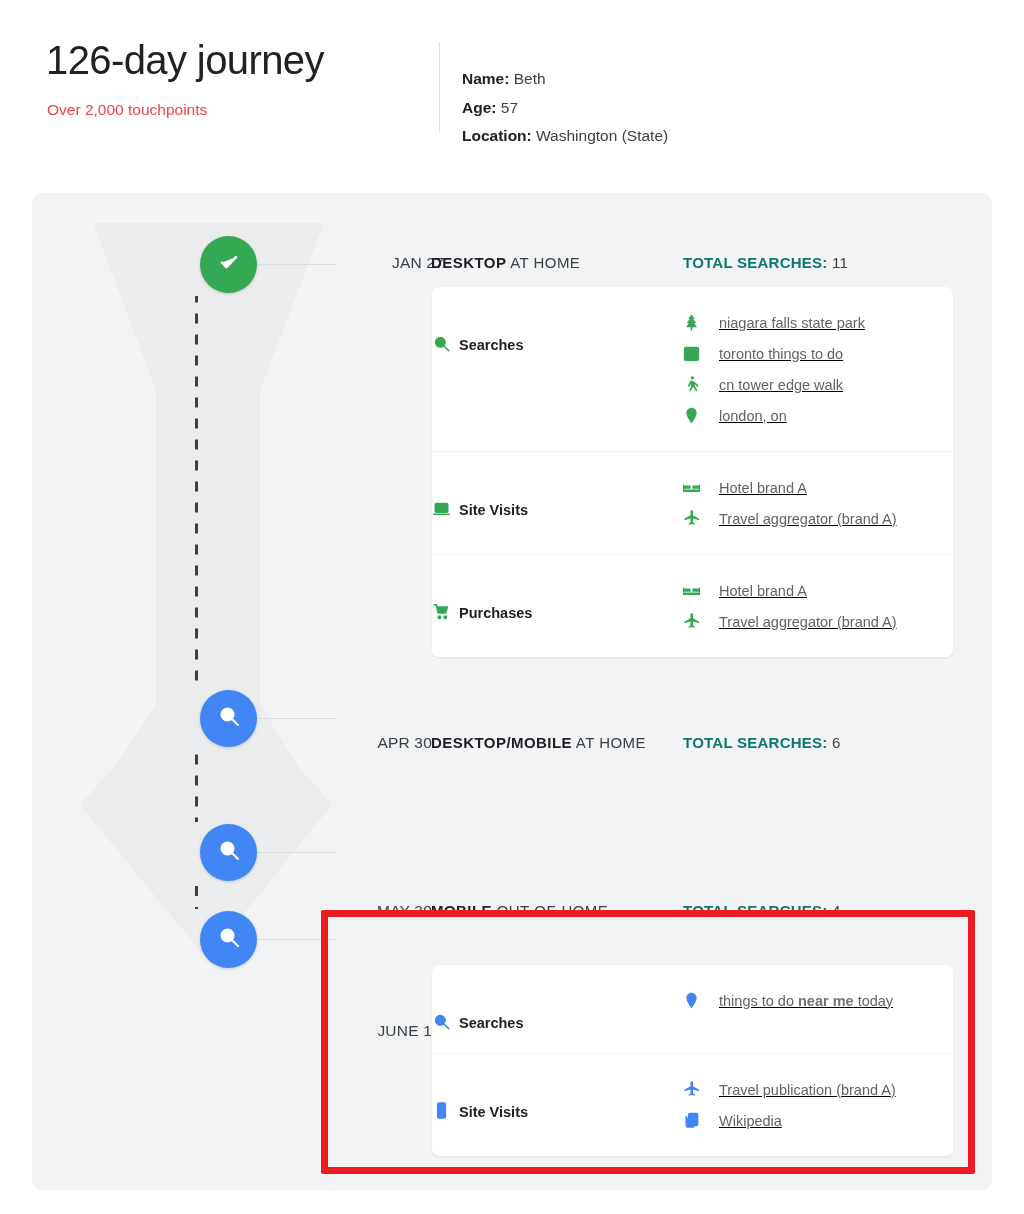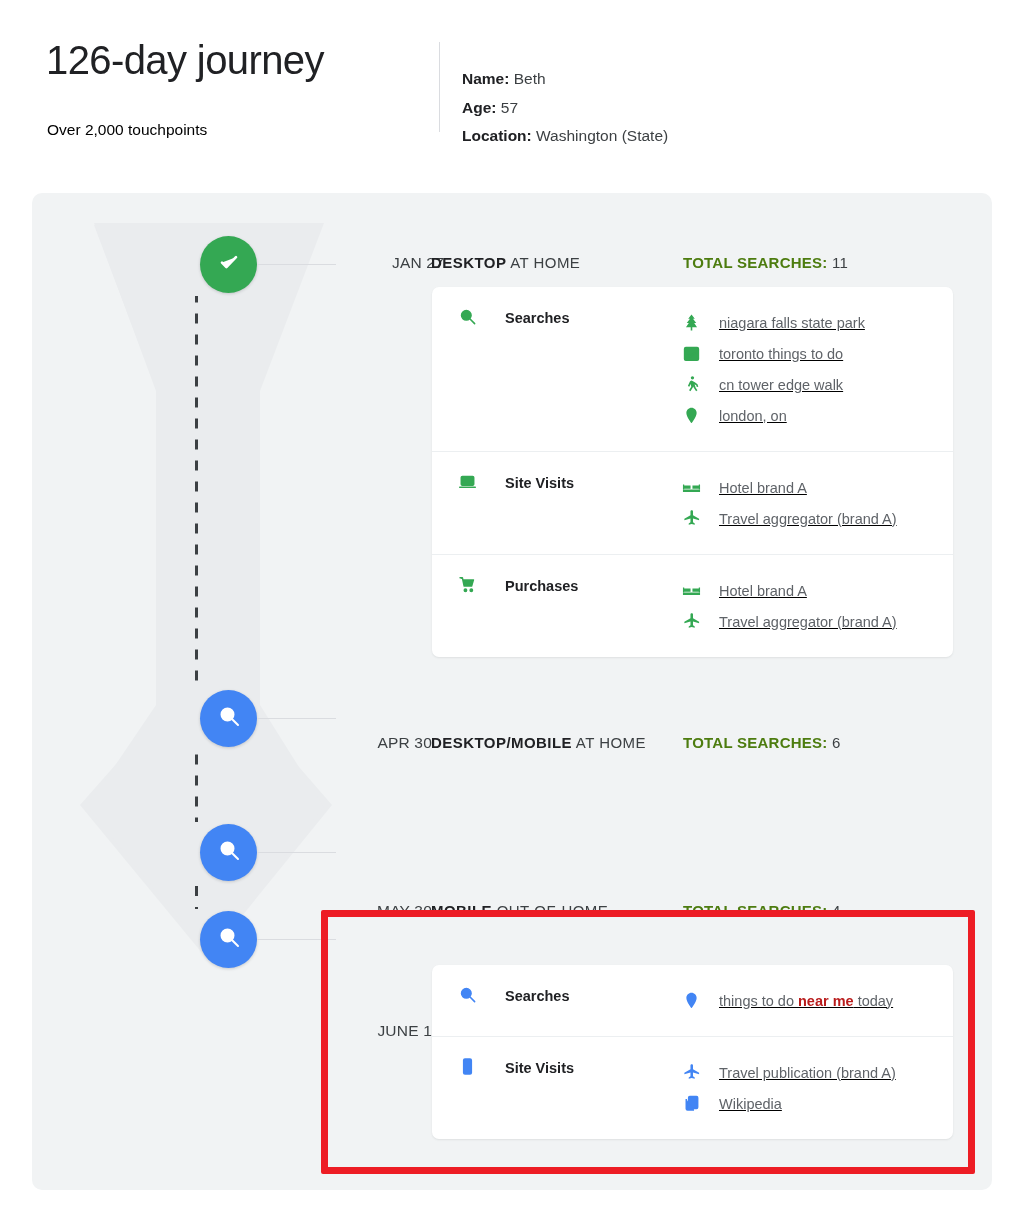--- a/index.html
+++ b/index.html
@@ -12,22 +12,22 @@
   .page { position: relative; width: 1024px; height: 1214px; overflow: hidden; }
 
   
   .header { position: absolute; left: 0; top: 0; width: 1024px; height: 170px; }
   .title {
     position: absolute; left: 46px; top: 38px;
     font-size: 40px; font-weight: 400; color: #202124;
     letter-spacing: -0.6px; line-height: 1.1;
   }
   .subtitle {
-    position: absolute; left: 47px; top: 121px;
-    font-size: 15.5px; color: #000000; font-weight: 400;
+    position: absolute; left: 47px; top: 101px;
+    font-size: 15.5px; color: #ef4444; font-weight: 400;
   }
   .divider-v {
     position: absolute; left: 439px; top: 42px;
     width: 1px; height: 90px; background: #dadce0;
   }
   .meta { position: absolute; left: 462px; top: 48px; margin-top: 17px; }
   .meta-row { font-size: 15.5px; color: #3c4043; line-height: 28.5px; }
   .meta-row b { font-weight: bold; color: #202124; }
 
   
@@ -70,47 +70,47 @@
   }
   .device {
     position: absolute; left: 399px; top: 4px;
     font-size: 15px; color: #3c4043; letter-spacing: .45px;
   }
   .device b { font-weight: bold; color: #202124; }
   .totals {
     position: absolute; left: 651px; top: 4px;
     font-size: 15px; color: #3c4043; letter-spacing: .25px;
   }
-  .totals b { font-weight: bold; color: #4d7c0f; }
+  .totals b { font-weight: bold; color: #0f766e; }
 
   
   .card {
     position: absolute; left: 400px; width: 521px;
     background: #ffffff; border-radius: 7px;
     box-shadow: 0 1px 2px rgba(60,64,67,.10);
     overflow: hidden;
   }
   .card-sec { display: flex; padding: 20px 0 20px 0; position: relative; }
   .card-sec + .card-sec { border-top: 1px solid #eceff1; }
   .sec-label {
     width: 250px; display: flex; align-items: flex-start;
-    padding-left: 26px; gap: 28px;
+    gap: 8px; margin-top: 27px;
   }
   .sec-label .txt {
     font-size: 14.5px; font-weight: bold; color: #202124;
     line-height: 20px; padding-top: 1px;
   }
   .sec-items { flex: 1; padding-right: 12px; }
   .item {
     display: flex; align-items: center; gap: 18px;
     height: 31px;
     text-decoration: underline;
   }
   .item .txt { font-size: 14.5px; color: #5f6368; }
-  .item .txt b { font-weight: bold; color: #b91c1c; }
+  .item .txt b { font-weight: bold; color: #737373; }
   .ic { width: 19px; height: 19px; flex: 0 0 19px; display: block; }
 
   
   .redbox {
     position: absolute; left: 321px; top: 910px;
     width: 654px; height: 264px;
     border: 7px solid #ed1c24; border-radius: 2px;
     pointer-events: none;
   }
 </style>

